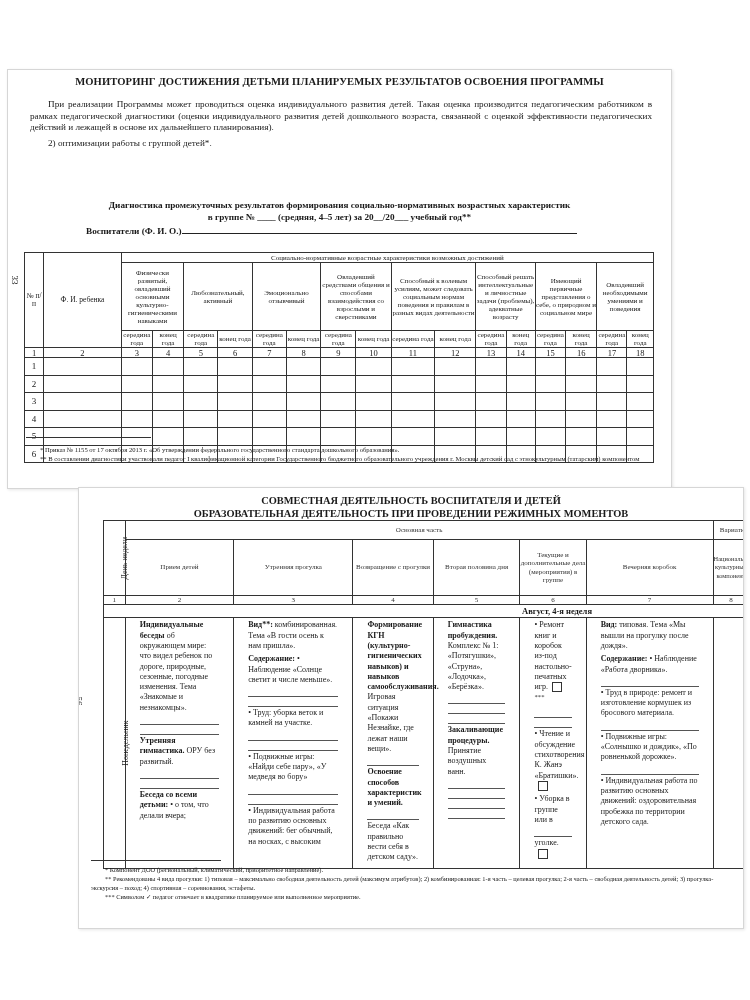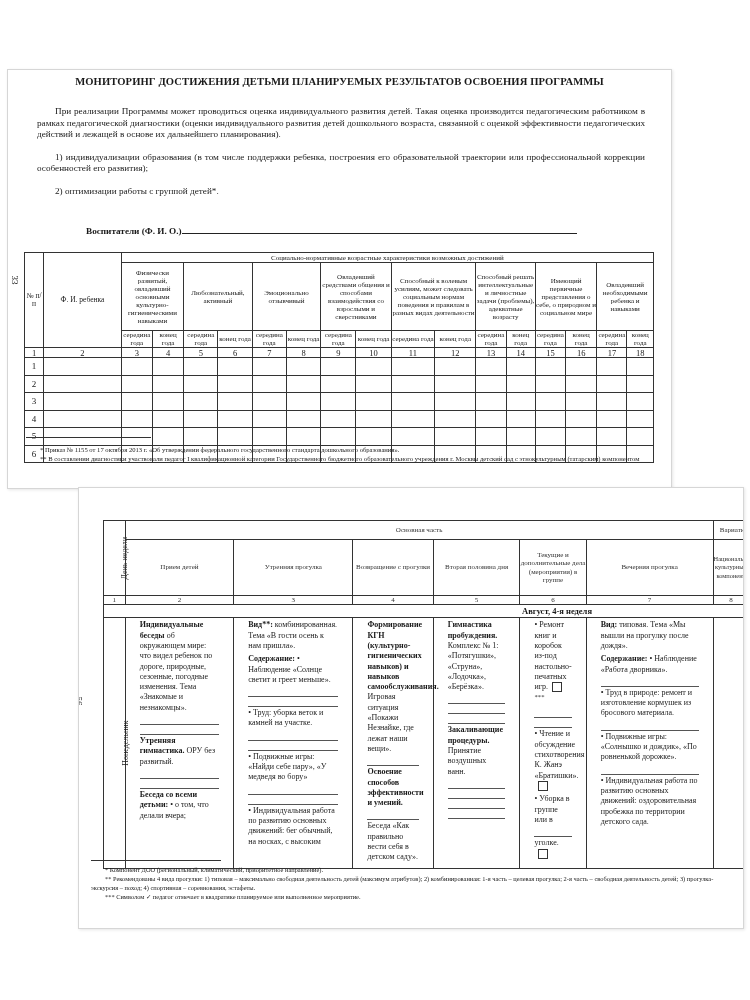--- a/index.html
+++ b/index.html
@@ -5,21 +5,21 @@
   html, body { margin:0; padding:0; }
   body { width:750px; height:1000px; background:#ffffff; position:relative; overflow:hidden;
          font-family:"Liberation Serif", "DejaVu Serif", serif; color:#1a1a1a; }
   .page { position:absolute; background:#fff; border:1px solid #d6d6d6; box-sizing:border-box;
           box-shadow:1px 1px 3px rgba(0,0,0,0.10); overflow:hidden; }
   #page1 { left:7px; top:69px; width:665px; height:420px; }
   #page2 { left:78px; top:487px; width:666px; height:442px; }
 
   .p1-title { position:absolute; left:0; width:100%; top:6px; text-align:center; font-weight:bold; font-size:10.6px; letter-spacing:0.1px; }
   .p1-body { position:absolute; left:18px; width:630px; top:25px; font-size:9.2px; line-height:11.6px; text-align:justify; }
-  .p1-body p { margin:11px; text-indent:18px; }
+  .p1-body p { margin:4px; text-indent:18px; }
   .p1-sub { position:absolute; left:0; width:100%; top:130px; text-align:center; font-weight:bold; font-size:9.2px; line-height:11.8px; }
   .p1-vosp { position:absolute; left:78px; top:154px; font-weight:bold; font-size:9.2px;text-align:center; }
   .p1-vosp .line { display:inline-block; width:395px; border-bottom:1px solid #222; height:9px; vertical-align:baseline; }
   .pg-num { position:absolute; font-size:9px; transform:rotate(90deg); transform-origin:center; }
   #p1-num { left:2px; top:205px; }
   #p2-num { left:-5px; top:208px; }
 
   table { border-collapse:collapse; position:absolute; table-layout:fixed; }
   td, th { border:1px solid #333; padding:0; text-align:center; vertical-align:middle; font-weight:normal; }
   #t1 { left:16px; top:182px; width:630px; font-size:7px; line-height:8px; }
@@ -45,22 +45,25 @@
   .fn2 p, .fn1 p { margin:0; text-indent:14px; }
 </style>
 </head>
 <body>
 
 <div class="page" id="page1">
   <div class="pg-num" id="p1-num">33</div>
   <div class="p1-title">МОНИТОРИНГ ДОСТИЖЕНИЯ ДЕТЬМИ ПЛАНИРУЕМЫХ РЕЗУЛЬТАТОВ ОСВОЕНИЯ ПРОГРАММЫ</div>
   <div class="p1-body">
     <p>При реализации Программы может проводиться оценка индивидуального развития детей. Такая оценка производится педагогическим работником в рамках педагогической диагностики (оценки индивидуального развития детей дошкольного возраста, связанной с оценкой эффективности педагогических действий и лежащей в основе их дальнейшего планирования).</p>
-    <p>1) индивидуализации образования (в том числе поддержки ребенка, построения его образовательной траектории или профессиональной коррекции особенностей его развития);</p>
     <p>2) оптимизации работы с группой детей*.</p>
+  </div>
+  <div class="p1-sub">
+    <div>Диагностика промежуточных результатов формирования социально-нормативных возрастных характеристик</div>
+    <div>в группе № ____ (средняя, 4–5 лет) за 20__/20___ учебный год**</div>
   </div>
   <div class="p1-vosp">
     <span>Воспитатели (Ф. И. О.)</span><span class="line"></span>
   </div>
 
   <table id="t1">
     <colgroup>
       <col style="width:19px">
         <col style="width:77px">
       <col style="width:31px">
@@ -87,21 +90,21 @@
       <td colspan="16" style="height:9px">Социально-нормативные возрастные характеристики возможных достижений</td>
     </tr>
     <tr style="height:68px">
       <td colspan="2">Физически развитый, овладевший основными культурно-гигиеническими навыками</td>
       <td colspan="2">Любознательный, активный</td>
       <td colspan="2">Эмоционально отзывчивый</td>
       <td colspan="2">Овладевший средствами общения и способами взаимодействия со взрослыми и сверстниками</td>
       <td colspan="2">Способный к волевым усилиям, может следовать социальным нормам поведения и правилам в разных видах деятельности</td>
       <td colspan="2">Способный решать интеллектуальные и личностные задачи (проблемы), адекватные возрасту</td>
       <td colspan="2">Имеющий первичные представления о себе, о природном и социальном мире</td>
-      <td colspan="2">Овладевший необходимыми ребенка и навыками</td>
+      <td colspan="2">Овладевший необходимыми умениями и поведения</td>
     </tr>
     <tr style="height:17px">
       <td>середина года</td>
       <td>конец года</td>
       <td>середина года</td>
       <td>конец года</td>
       <td>середина года</td>
       <td>конец года</td>
       <td>середина года</td>
       <td>конец года</td>
@@ -259,20 +262,24 @@
 
   <div class="fn-rule"></div>
   <div class="fn1">
     <p>* Приказ № 1155 от 17 октября 2013 г. «Об утверждении федерального государственного стандарта дошкольного образования».</p>
     <p>** В составлении диагностики участвовали педагог I квалификационной категории Государственного бюджетного образовательного учреждения г. Москвы детский сад с этнокультурным (татарским) компонентом</p>
   </div>
 </div>
 
 <div class="page" id="page2">
   <div class="pg-num" id="p2-num">56</div>
+  <div class="p2-title">
+    <div>СОВМЕСТНАЯ ДЕЯТЕЛЬНОСТЬ ВОСПИТАТЕЛЯ И ДЕТЕЙ</div>
+    <div>ОБРАЗОВАТЕЛЬНАЯ ДЕЯТЕЛЬНОСТЬ ПРИ ПРОВЕДЕНИИ РЕЖИМНЫХ МОМЕНТОВ</div>
+  </div>
 
   <table id="t2">
     <colgroup>
       <col style="width:20px">
         <col style="width:100px">
         <col style="width:110px">
       <col style="width:74px">
         <col style="width:80px">
         <col style="width:61px">
       <col style="width:117px">
@@ -284,21 +291,21 @@
       <td rowspan="2"><span class="vert">День недели</span></td>
       <td colspan="6" style="height:18px">Основная часть</td>
       <td colspan="2">Вариативная часть</td>
     </tr>
     <tr class="hdr" style="height:56px">
       <td>Прием детей</td>
       <td>Утренняя прогулка</td>
       <td>Возвращение с прогулки</td>
       <td>Вторая половина дня</td>
       <td>Текущие и дополнительные дела (мероприятия) в группе</td>
-      <td>Вечерняя прогулка</td>
+      <td>Вечерняя коробок</td>
       <td style="font-size:6.4px">Национально-культурный компонент</td>
       <td style="font-size:6.4px">Компонент ДОО*</td>
     </tr>
     <tr class="hdr">
       <td>1</td>
       <td>2</td>
       <td>3</td>
       <td>4</td>
       <td>5</td>
       <td>6</td>
@@ -317,36 +324,36 @@
         <span class="ul"></span>
             <span class="ul"></span>
         <div class="blk"><span class="b">Утренняя гимнастика.</span><span> ОРУ без развитый.</span></div>
         <span class="ul"></span>
             <span class="ul"></span>
         <div class="blk"><span class="b">Беседа со всеми детьми:</span><span> • о том, что делали вчера;</span></div>
       </td>
 
       <td>
         <div class="blk"><span class="b">Вид**:</span><span> комбинированная. Тема «В гости осень к нам пришла».</span></div>
-        <div class="blk"><span class="b">Содержание:</span><span> • Наблюдение «Солнце светит и греет меньше».</span></div>
+        <div class="blk"><span class="b">Содержание:</span><span> • Наблюдение «Солнце светит и числе меньше».</span></div>
         <span class="ul"></span>
             <span class="ul"></span>
         <div class="blk"><span>• Труд: уборка веток и камней на участке.</span></div>
         <span class="ul"></span>
             <span class="ul"></span>
         <div class="blk"><span>• Подвижные игры: «Найди себе пару», «У медведя во бору»</span></div>
         <span class="ul"></span>
             <span class="ul"></span>
         <div class="blk"><span>• Индивидуальная работа по развитию основных движений: бег обычный, на носках, с высоким</span></div>
       </td>
 
       <td>
         <div class="blk"><span class="b">Формирование КГН (культурно-гигиенических навыков) и навыков самообслуживания.</span><span> Игровая ситуация «Покажи Незнайке, где лежат наши вещи».</span></div>
         <span class="ul"></span>
-        <div class="blk"><span class="b">Освоение способов эффективности и умений.</span></div>
+        <div class="blk"><span class="b">Освоение способов характеристик и умений.</span></div>
         <span class="ul"></span>
         <div class="blk"><span>Беседа «Как правильно вести себя в детском саду».</span></div>
       </td>
 
       <td>
         <div class="blk"><span class="b">Гимнастика пробуждения.</span><span> Комплекс № 1: «Потягушки», «Струна», «Лодочка», «Берёзка».</span></div>
         <span class="ul"></span>
             <span class="ul"></span>
             <span class="ul"></span>
         <div class="blk" style="margin-top:0"><span class="b">Закаливающие процедуры.</span><span> Принятие воздушных ванн.</span></div>

